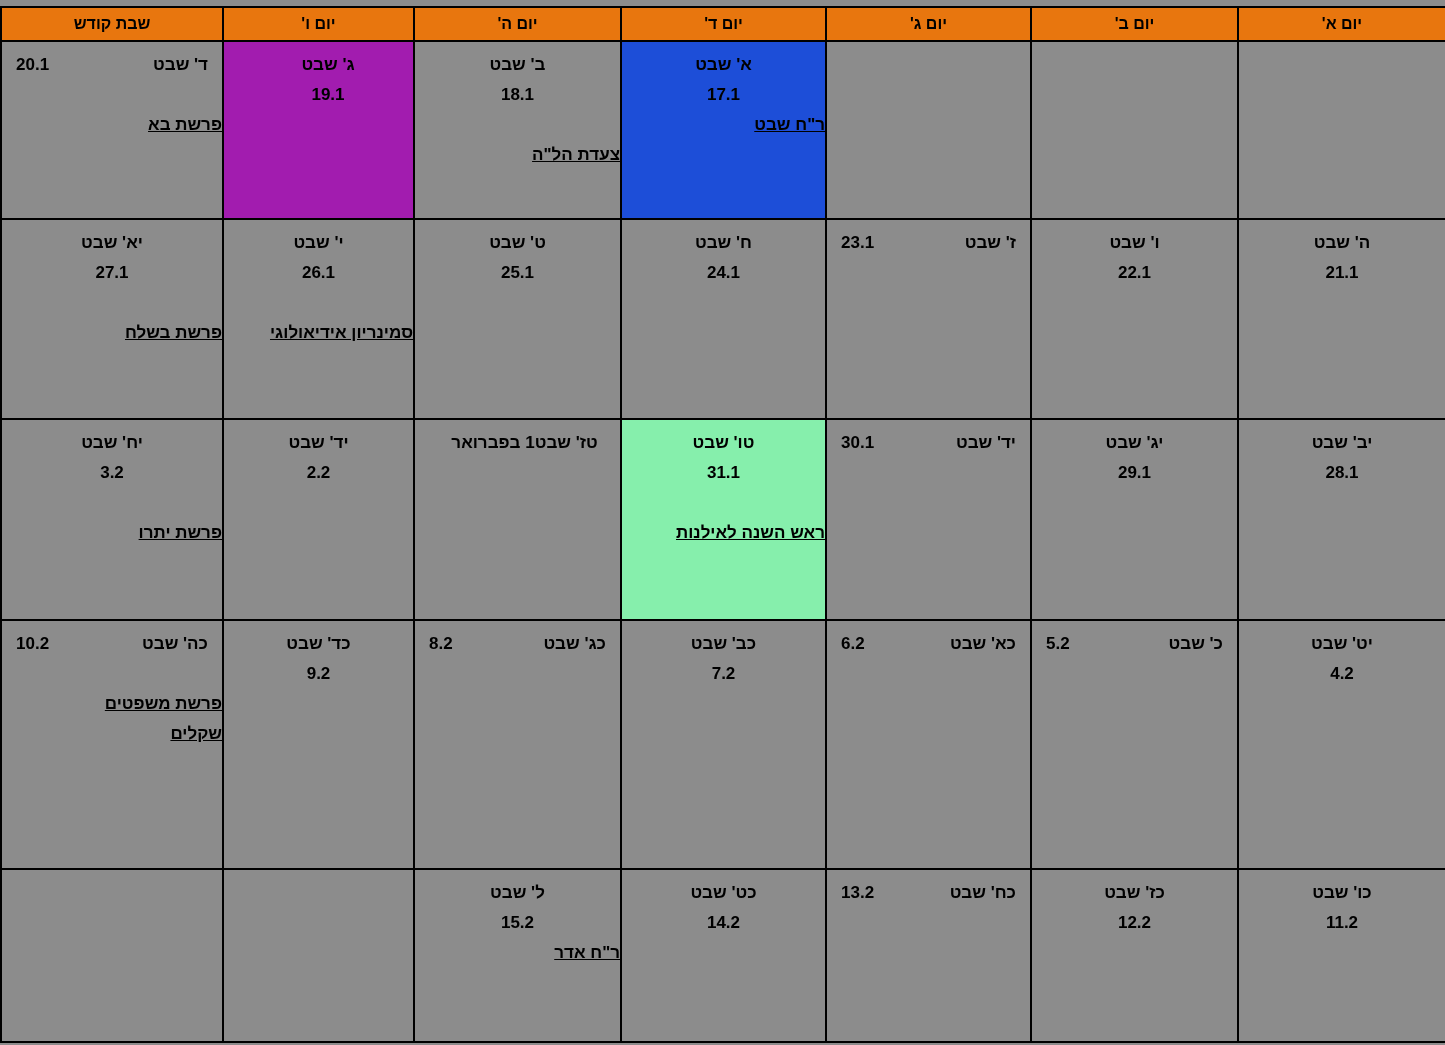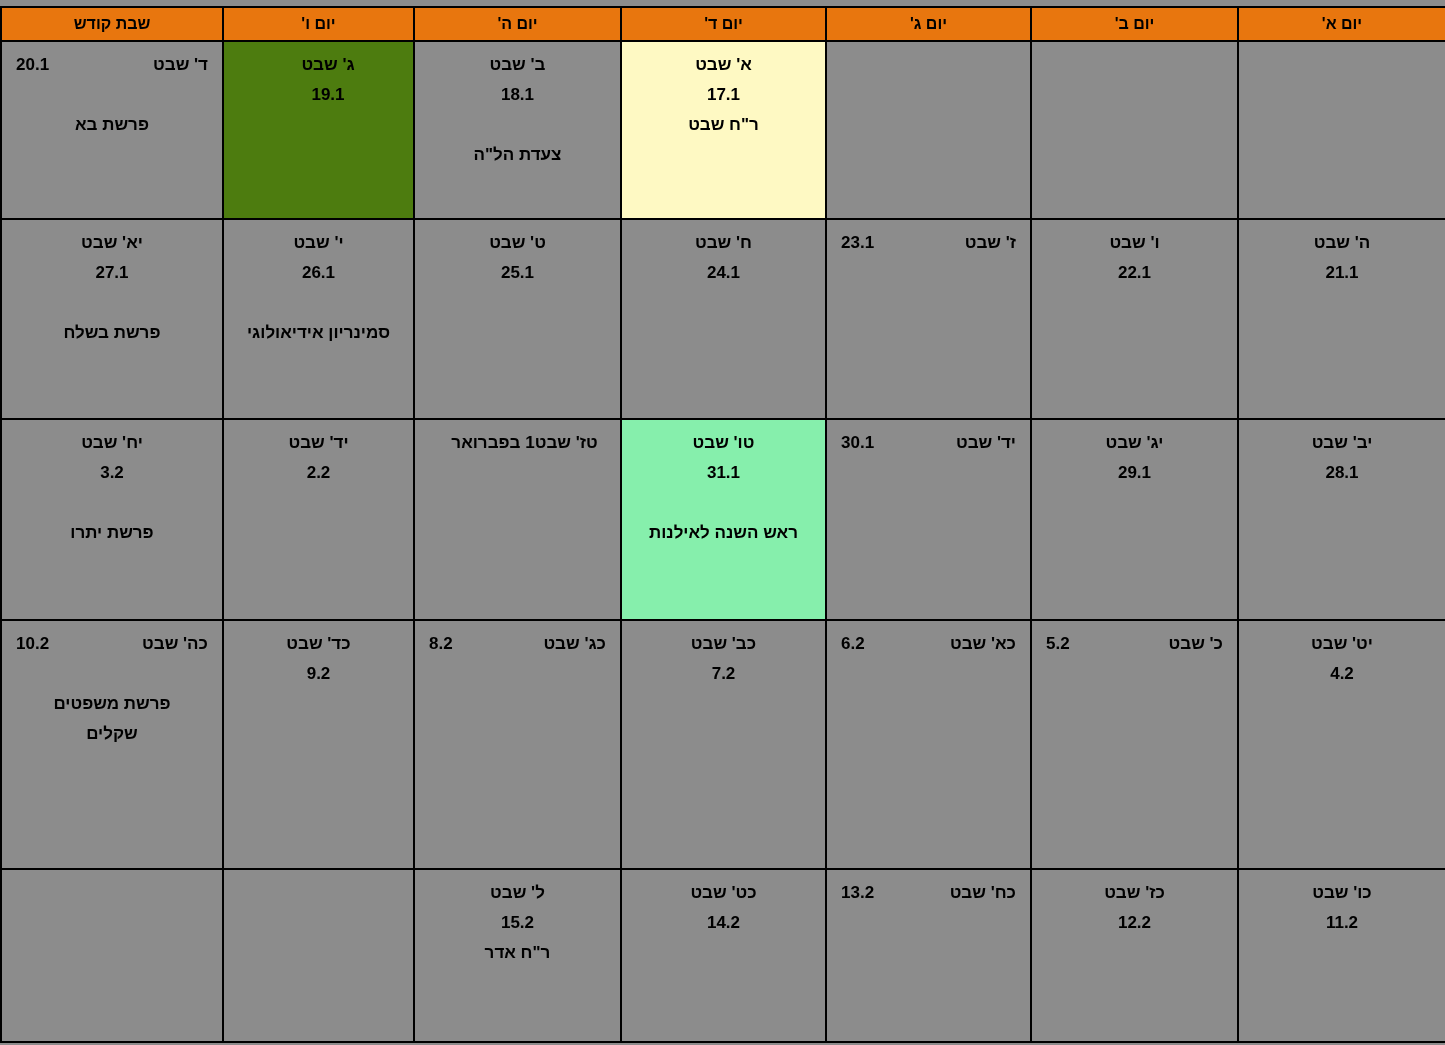--- a/index.html
+++ b/index.html
@@ -52,22 +52,23 @@
     line-height: 30px;
     white-space: nowrap;
   }
   .line-inline .greg-inline {
     margin-left: 14px;
   }
   .event-gap {
     height: 30px;
   }
   .event-line {
-    text-align: center;
-    line-height: 30px;
+    text-align: right;
+    line-height: 30px;
+    text-decoration: underline;
   }
 </style>
 </head>
 <body>
 
 <table class="cal">
   <colgroup>
     <col style="width:208px">
     <col style="width:207px">
     <col style="width:205px">
@@ -85,32 +86,32 @@
         <th class="day-header" style="background: rgb(232, 118, 14);">יום ה'</th>
         <th class="day-header" style="background: rgb(232, 118, 14);">יום ו'</th>
         <th class="day-header" style="background: rgb(232, 118, 14);">שבת קודש</th>
       </tr>
   </thead>
   <tbody id="calendar-body">
       <tr style="height: 178px;">
         <td class="day-cell" style="background: rgb(140, 140, 140);"></td>
         <td class="day-cell" style="background: rgb(140, 140, 140);"></td>
         <td class="day-cell" style="background: rgb(140, 140, 140);"></td>
-        <td class="day-cell" style="background: #fef9c3;">
+        <td class="day-cell" style="background: #1d4ed8;">
           <div class="line">א' שבט</div>
           <div class="line">17.1</div>
           <div class="event-line">ר"ח שבט</div>
         </td>
         <td class="day-cell" style="background: rgb(140, 140, 140);">
           <div class="line">ב' שבט</div>
           <div class="line">18.1</div>
           <div class="event-gap"></div>
           <div class="event-line">צעדת הל"ה</div>
         </td>
-        <td class="day-cell" style="background: #4d7c0f; padding-left: 19px;">
+        <td class="day-cell" style="background: #a21caf; padding-left: 19px;">
           <div class="line">ג' שבט</div>
           <div class="line">19.1</div>
         </td>
         <td class="day-cell" style="background: rgb(140, 140, 140);">
           <div class="line-split">
             <span>ד' שבט</span>
             <span>20.1</span>
           </div>
           <div class="event-gap"></div>
           <div class="event-line">פרשת בא</div>

